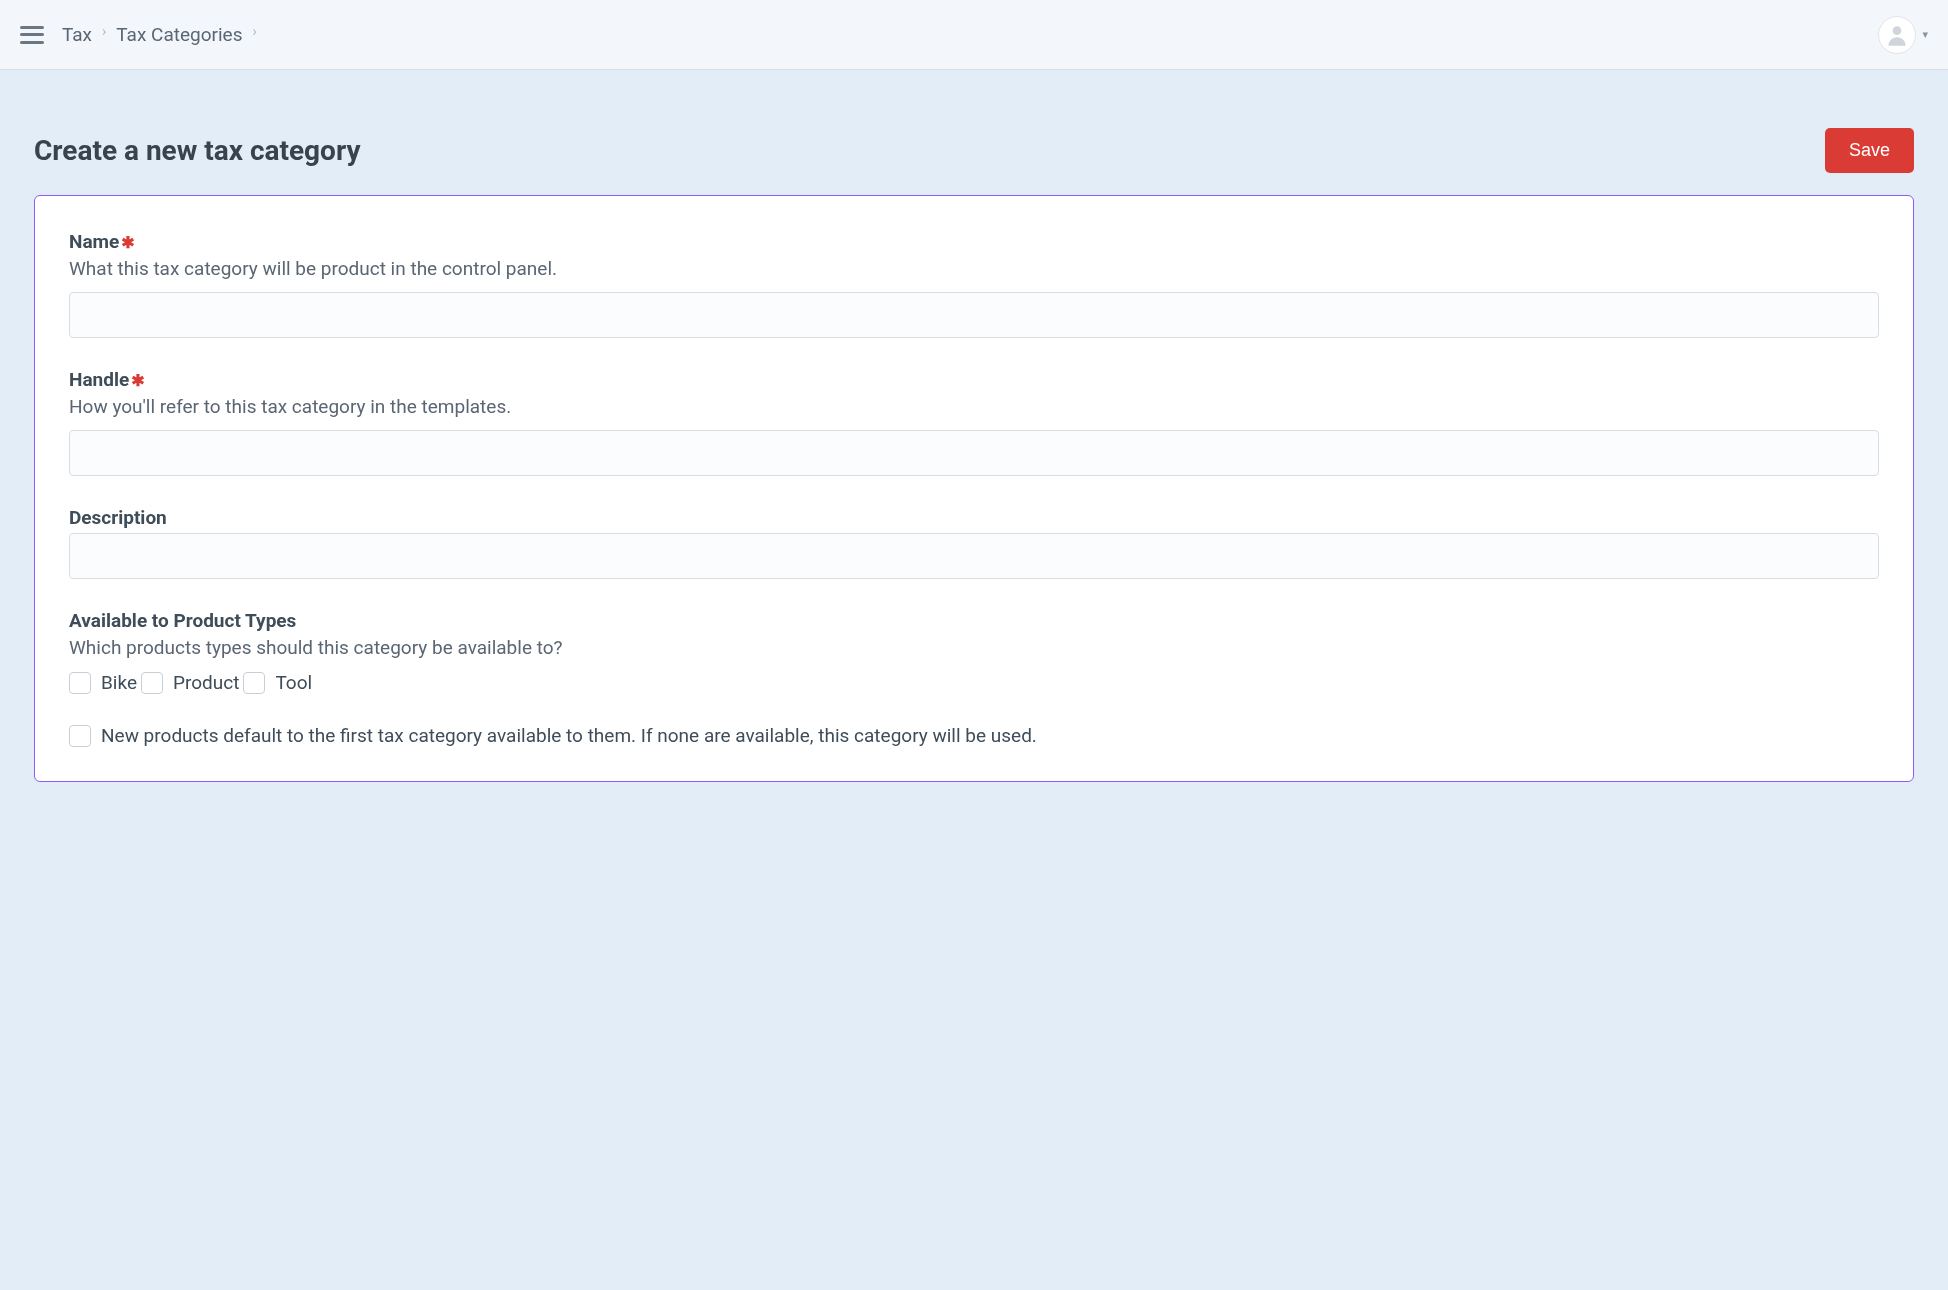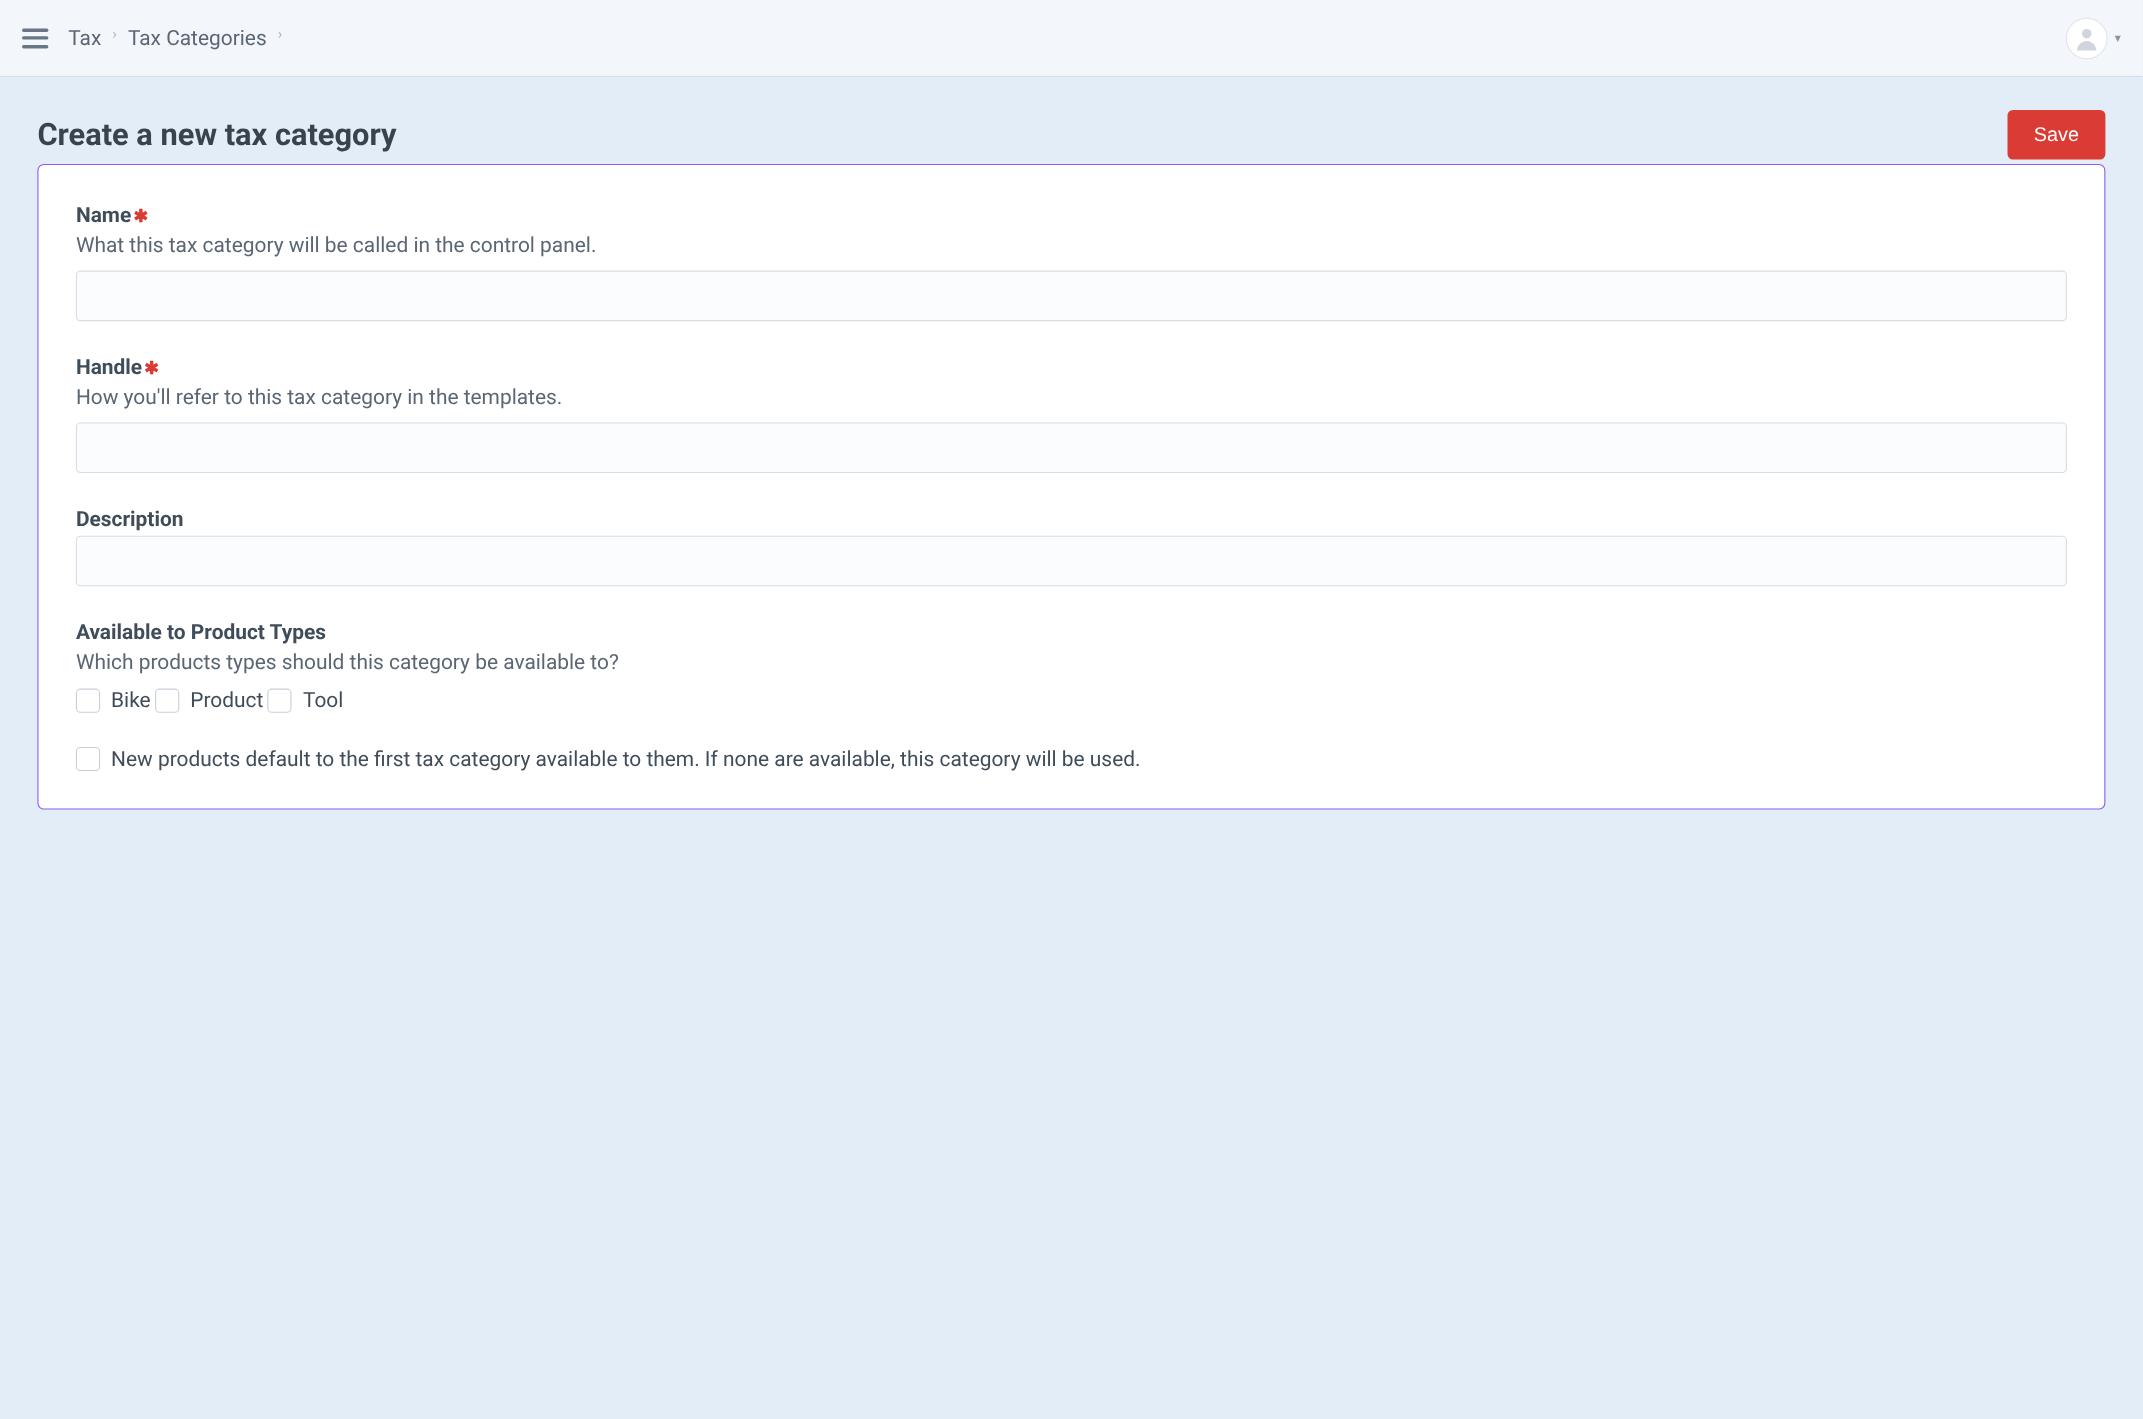--- a/index.html
+++ b/index.html
@@ -78,21 +78,22 @@
       fill: #d0d5db;
     }
     .caret-down {
       color: #8a93a0;
       font-size: 11px;
     }
     .page-header {
       display: flex;
       align-items: center;
       justify-content: space-between;
-      padding: 30px 34px 4px;
+      padding: 30px 34px 22px;
+      margin-top: 28px;
     }
     .page-title {
       font-size: 28px;
       font-weight: 700;
       color: #39434d;
     }
     .btn-save {
       background: #da3b34;
       color: #fff;
       border: none;
@@ -205,21 +206,21 @@
   <h1 class="page-title">Create a new tax category</h1>
   <button class="btn-save">Save</button>
 </div>
 
 <div class="panel">
 
   <div class="field">
     <label class="field-label">
       <span>Name</span><span class="required">✱</span>
     </label>
-    <div class="field-help">What this tax category will be called in the control panel.</div>
+    <div class="field-help">What this tax category will be product in the control panel.</div>
     <input type="text" class="text-input" value="" style="">
   </div>
 
   <div class="field">
     <label class="field-label">
       <span>Handle</span><span class="required">✱</span>
     </label>
     <div class="field-help">How you'll refer to this tax category in the templates.</div>
     <input type="text" class="text-input" value="" style="">
   </div>

